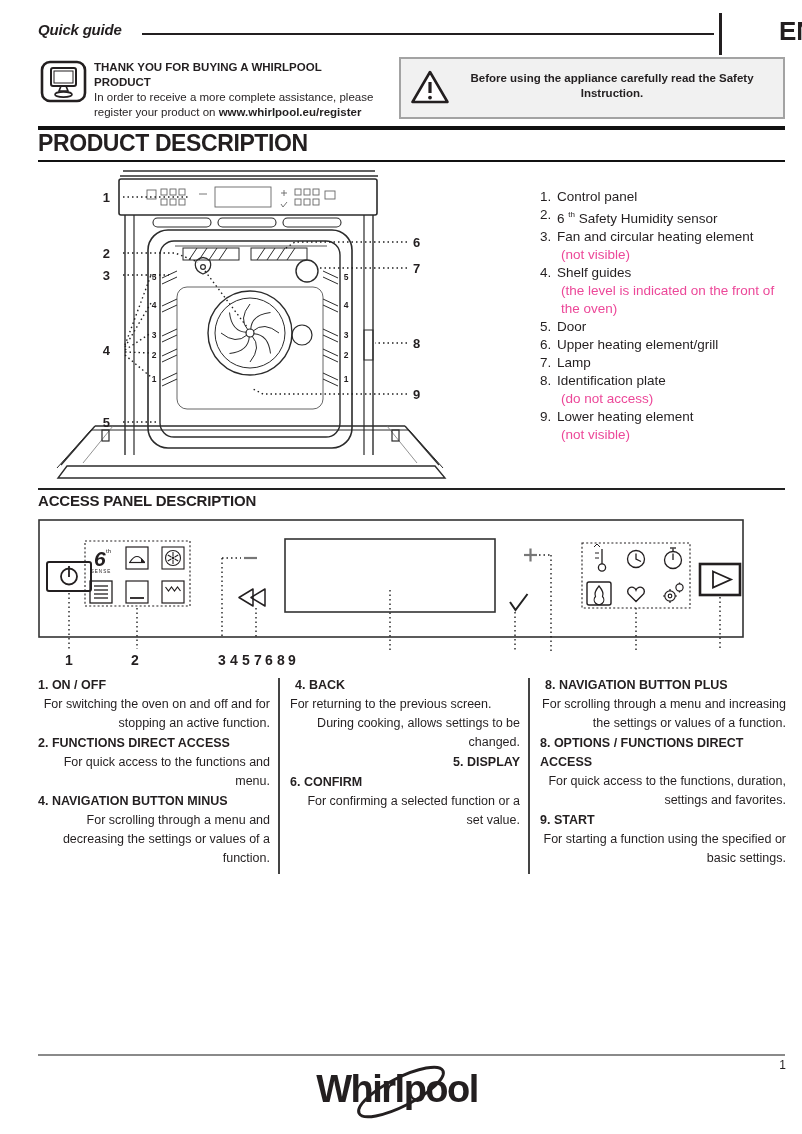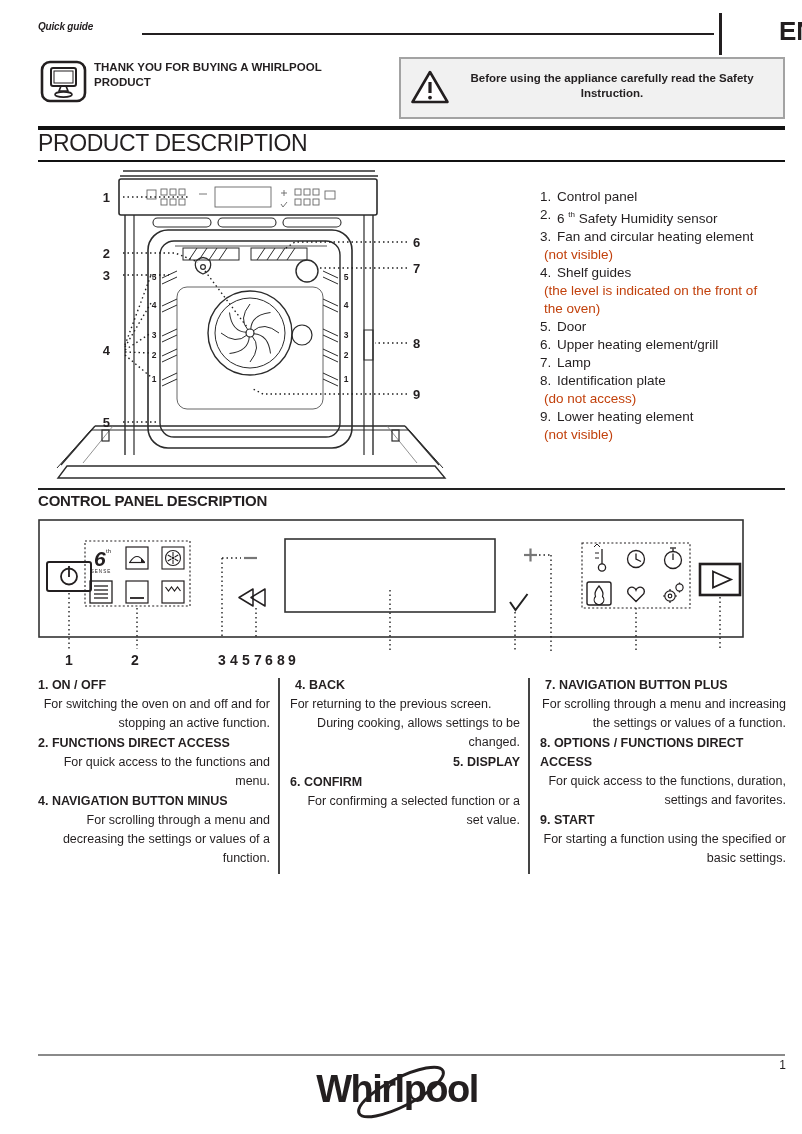--- a/index.html
+++ b/index.html
@@ -1,40 +1,40 @@
 <!DOCTYPE html>
 <html><head>
 <meta charset="utf-8">
 <style>
   html,body{margin:0;padding:0;background:#fff;}
   .page{position:relative;width:802px;height:1134px;background:#fff;overflow:hidden;
         font-family:"Liberation Sans",sans-serif;color:#231f20;}
   .abs{position:absolute;}
   .b{font-weight:bold;}
-  .quick-guide{left:38px;top:21px;font-size:10px;font-weight:bold;font-style:italic;letter-spacing:-0.2px;}
+  .quick-guide{left:38px;top:21px;font-size:15px;font-weight:bold;font-style:italic;letter-spacing:-0.2px;}
   .head-hline{left:142px;top:33px;width:572px;height:2px;background:#231f20;}
   .head-vline{left:719px;top:13px;width:3px;height:42px;background:#231f20;}
   .lang{left:779px;top:16px;font-size:26px;font-weight:bold;letter-spacing:0;}
   .intro-icon{left:40px;top:60px;}
   .intro-text{left:94px;top:60px;width:284px;font-size:11.5px;line-height:14.5px;}
   .intro-title{font-weight:bold;margin-bottom:1px;}
   .warn-box{left:399px;top:57px;width:382px;height:58px;background:#f1f1f1;border:2px solid #a3a3a3;text-align:center;}
   .warn-icon{position:absolute;left:9px;top:10px;}
   .warn-text{position:absolute;left:56px;top:12px;width:310px;font-size:11.5px;font-weight:bold;line-height:15px;}
   .rule-thick{left:38px;top:126px;width:747px;height:4px;background:#111;}
-  .h1{left:38px;top:130px;font-size:23px;font-weight:400;letter-spacing:-0.4px;}
+  .h1{left:38px;top:130px;font-size:23px;font-weight:700;letter-spacing:-0.4px;}
   .rule-mid{left:38px;top:160px;width:747px;height:2px;background:#111;}
   .rule-thin{left:38px;top:488px;width:747px;height:1.5px;background:#222;}
   .h2{left:38px;top:492px;font-size:15px;font-weight:800;letter-spacing:-0.2px;}
   .oven-svg{left:55px;top:163px;}
   .panel-svg{left:38px;top:518px;}
   .pd-list{left:540px;top:188px;width:248px;font-size:13.5px;line-height:18px;}
   .pd-row{display:flex;}
   .pd-num{width:17px;flex:none;}
-  .pd-note{margin-left:4px;color:#c2410c;width:228px;}
+  .pd-note{margin-left:21px;color:#ec4899;width:228px;}
   sup{font-size:8px;}
   .cols{top:676px;font-size:12.5px;line-height:19px;}
   .col1{left:38px;width:232px;}
   .col2{left:290px;width:230px;}
   .col3{left:540px;width:246px;}
   .cdiv{width:1.5px;height:196px;background:#444;top:678px;}
   .cdiv1{left:278px;} .cdiv2{left:528px;}
   .bt{font-weight:bold;}
   .bb{margin-bottom:1px;text-align:right;}
   .indent{padding-left:5px;}
@@ -57,20 +57,21 @@
     <svg width="48" height="44" viewBox="0 0 48 44">
       <rect x="2" y="2" width="43" height="39" rx="8" fill="none" stroke="#231f20" stroke-width="2.6"></rect>
       <rect x="11" y="8" width="25" height="18" rx="2" fill="none" stroke="#231f20" stroke-width="2"></rect>
       <rect x="14" y="11" width="19" height="12" fill="none" stroke="#231f20" stroke-width="1"></rect>
       <path d="M21,26 L19,31 H28 L26,26" fill="none" stroke="#231f20" stroke-width="1.6"></path>
       <ellipse cx="23.5" cy="34.5" rx="8.5" ry="2.6" fill="none" stroke="#231f20" stroke-width="1.6"></ellipse>
     </svg>
   </div>
   <div class="abs intro-text">
     <div class="intro-title">THANK YOU FOR BUYING A WHIRLPOOL PRODUCT</div>
+    <div><span>In order to receive a more complete assistance, please register your product on </span><span class="b">www.whirlpool.eu/register</span></div>
   </div>
 
   <div class="abs warn-box">
     <div class="warn-icon">
       <svg width="40" height="38" viewBox="0 0 40 38">
         <path d="M20,3 L37.5,33 H2.5 Z" fill="#fff" stroke="#231f20" stroke-width="2.6" stroke-linejoin="round"></path>
         <line x1="20" y1="13" x2="20" y2="24" stroke="#231f20" stroke-width="3.2"></line>
         <circle cx="20" cy="28.6" r="1.9" fill="#231f20"></circle>
       </svg>
     </div>
@@ -270,21 +271,21 @@
       </div>
     <div class="pd-note">(do not access)</div>
     <div class="pd-row">
         <span class="pd-num">9.</span>
         <span>Lower heating element</span>
       </div>
     <div class="pd-note">(not visible)</div>
   </div>
 
   <div class="abs rule-thin"></div>
-  <div class="abs h2">CONTROL PANEL DESCRIPTION</div>
+  <div class="abs h2">ACCESS PANEL DESCRIPTION</div>
 
   <svg class="abs panel-svg" width="710" height="152" viewBox="0 0 710 152">
     <rect x="1" y="2" width="704" height="117" fill="none" stroke="#333" stroke-width="1.6"></rect>
 
     <g fill="none" stroke="#231f20">
       <rect x="9" y="44" width="44" height="29" rx="2" stroke-width="2"></rect>
       <g>
           <circle cx="31" cy="58.5" r="8" stroke-width="1.8"></circle>
           <line x1="31" y1="48" x2="31" y2="59" stroke-width="1.8"></line>
         </g>
@@ -430,21 +431,21 @@
   <div class="abs cols col2">
     <div class="bt indent">4. BACK</div>
     <div>For returning to the previous screen.</div>
     <div class="bb">During cooking, allows settings to be changed.</div>
     <div class="bt bb">5. DISPLAY</div>
     <div class="bt">6. CONFIRM</div>
     <div class="bb">For confirming a selected function or a set value.</div>
   </div>
   <div class="abs cdiv cdiv2"></div>
   <div class="abs cols col3">
-    <div class="bt indent">7. NAVIGATION BUTTON PLUS</div>
+    <div class="bt indent">8. NAVIGATION BUTTON PLUS</div>
     <div class="bb">For scrolling through a menu and increasing the settings or values of a function.</div>
     <div class="bt">8. OPTIONS / FUNCTIONS DIRECT ACCESS</div>
     <div class="bb">For quick access to the functions, duration, settings and favorites.</div>
     <div class="bt">9. START</div>
     <div class="bb">For starting a function using the specified or basic settings.</div>
   </div>
 
   <div class="abs foot-rule"></div>
   <div class="abs pagenum">1</div>
   <svg class="abs logo" width="200" height="68" viewBox="0 0 200 68">

